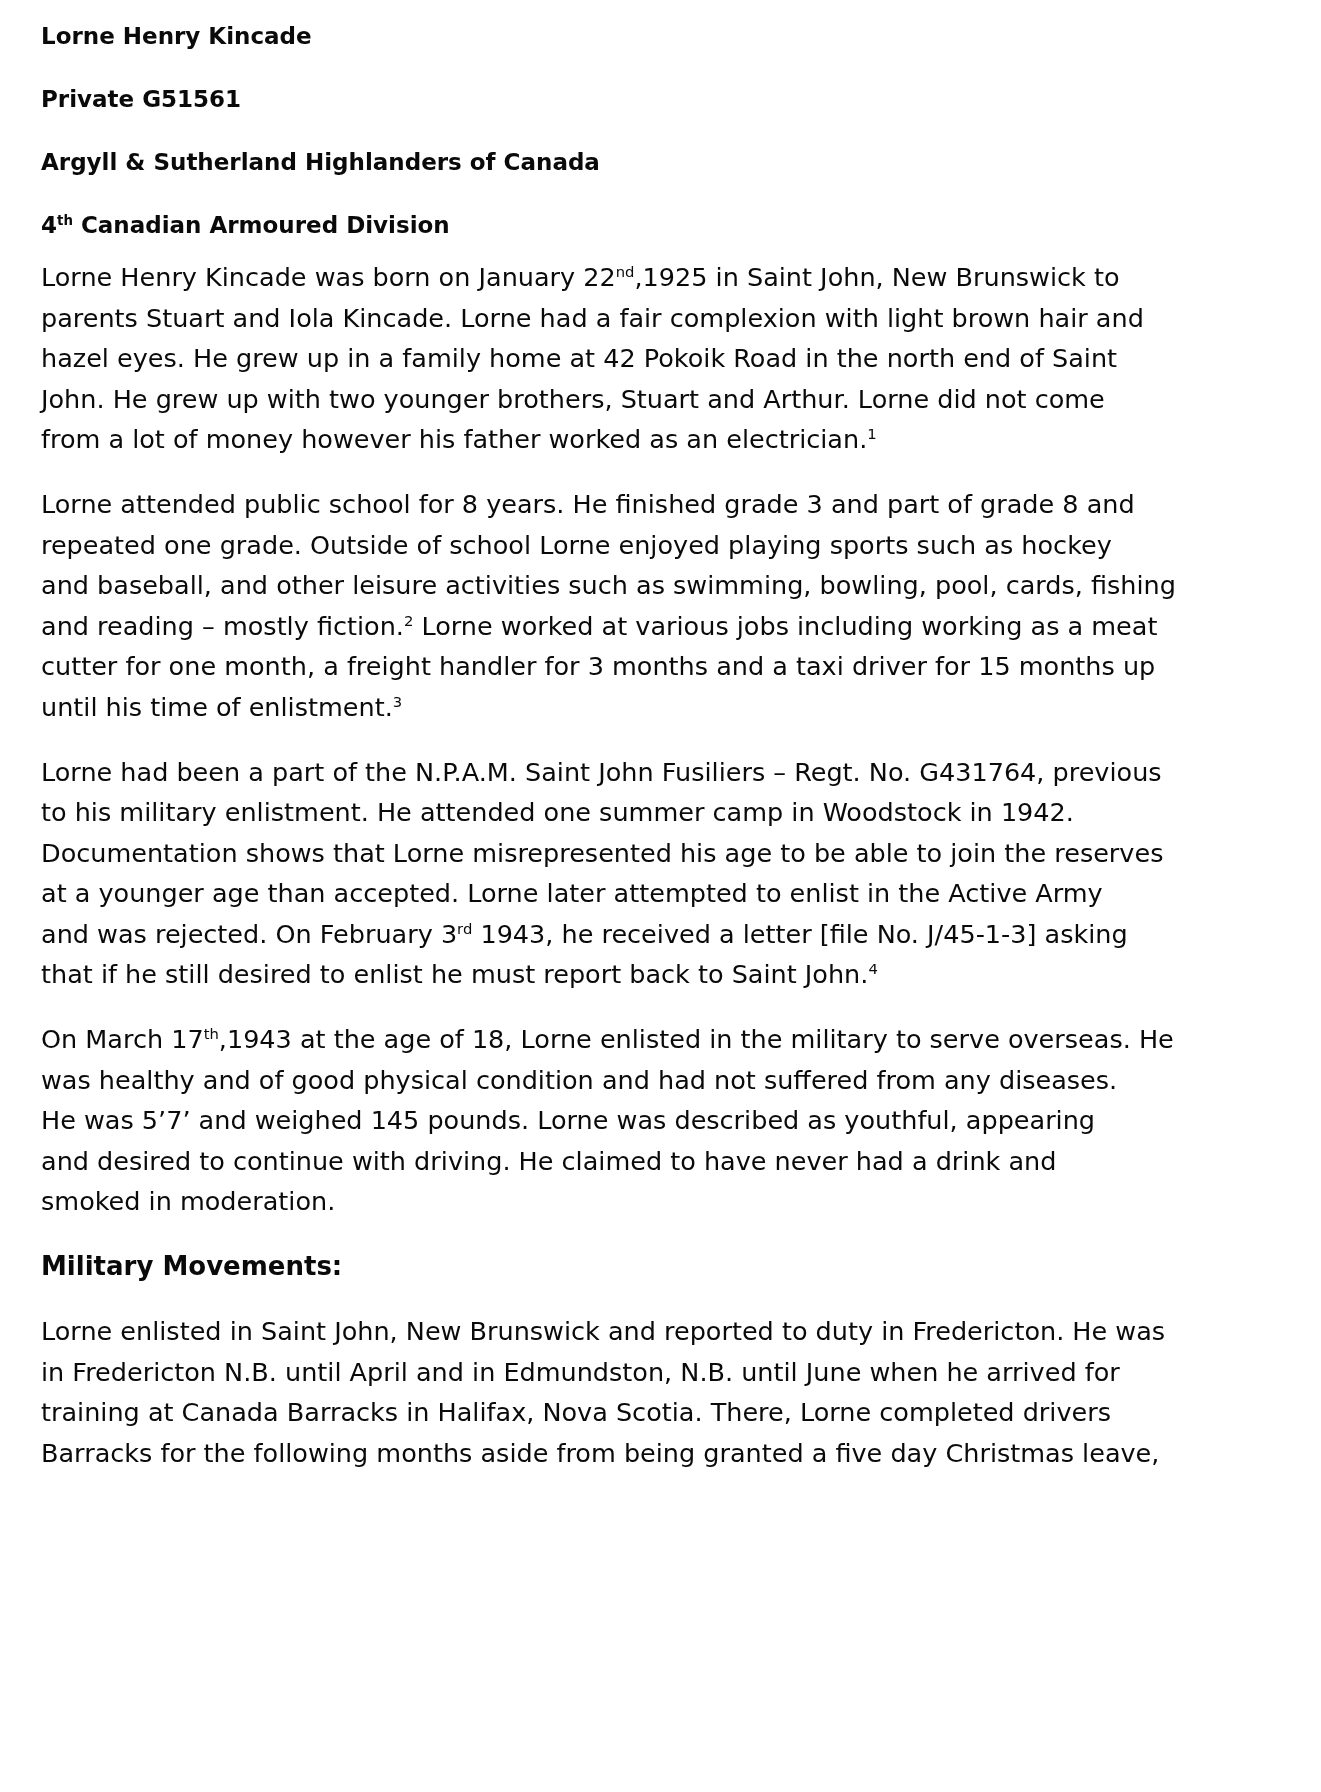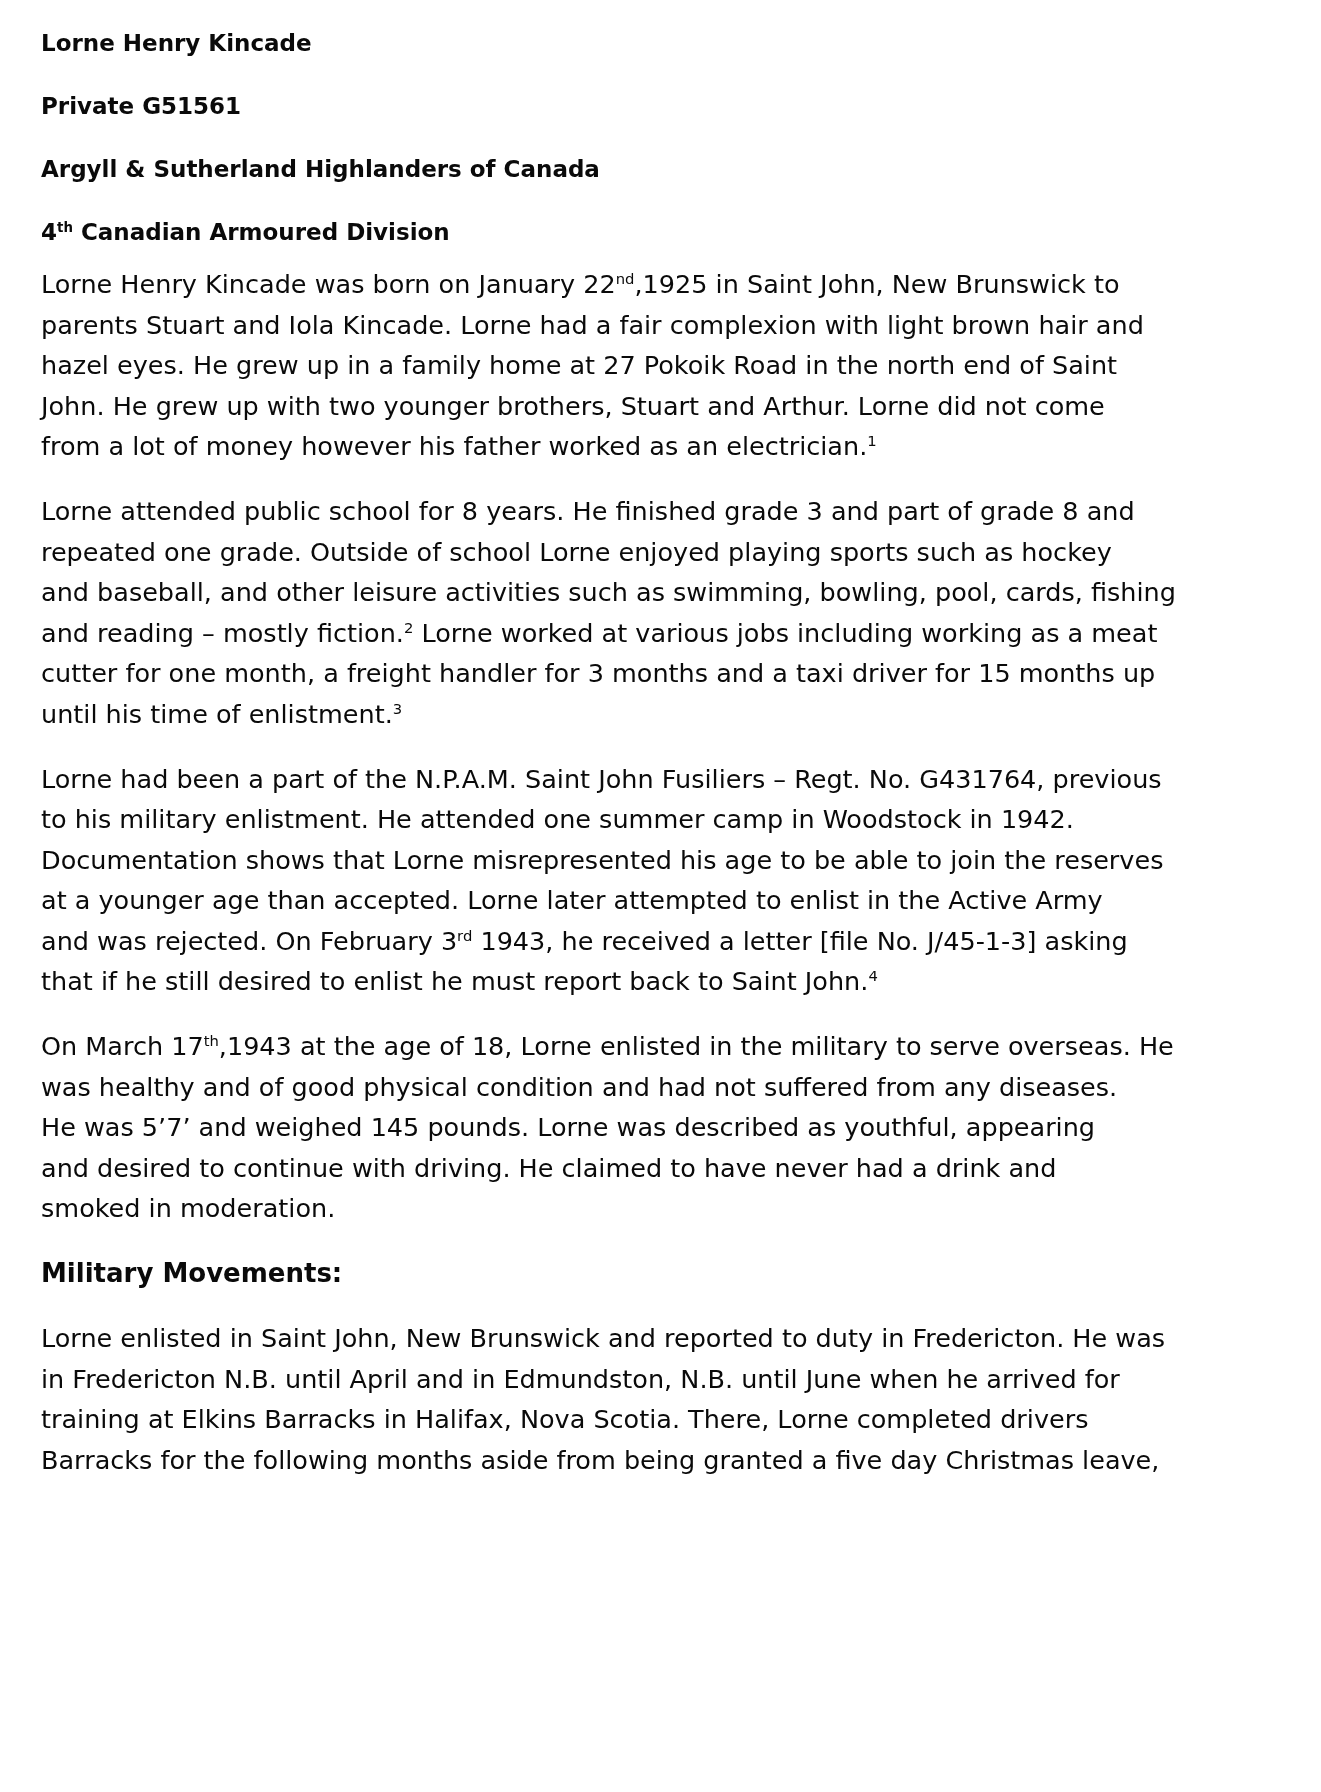--- a/index.html
+++ b/index.html
@@ -1,21 +1,21 @@
 <!DOCTYPE html>
 <html><head>
 <meta charset="utf-8">
 <style>
   html, body { margin: 0; padding: 0; background: #ffffff; }
   body {
     width: 1321px; height: 1792px; overflow: hidden; position: relative;
     color: #0a0a0a;
     font-family: "DejaVu Sans", sans-serif;
   }
-  .page { position: absolute; left: 41px; top: 12px; width: 1260px; }
+  .page { position: absolute; left: 41px; top: 5px; width: 1260px; }
   .header-line {
     font-weight: bold; font-size: 23px; line-height: 63px; height: 63px;
     white-space: nowrap;
   }
   .section-heading {
     font-weight: bold; font-size: 26px; line-height: 40.5px;
     white-space: nowrap; margin: 0 0 24.5px 0;
   }
   .section-heading.first { margin-top: 78px; }
   .para { margin: 0 0 24.5px 0; font-size: 25.5px; line-height: 40.5px; }
@@ -31,21 +31,21 @@
     <div class="header-line"><span>Lorne Henry Kincade</span></div>
     <div class="header-line"><span>Private G51561</span></div>
     <div class="header-line"><span>Argyll &amp; Sutherland Highlanders of Canada</span></div>
     <div class="header-line"><span>4</span><sup>th</sup><span> Canadian Armoured Division</span></div>
   </div>
 
   <div>
     <div class="para">
         <span class="line"><span>Lorne Henry Kincade was born on January 22</span><sup>nd</sup><span>,1925 in Saint John, New Brunswick to</span></span>
         <span class="line"><span>parents Stuart and Iola Kincade. Lorne had a fair complexion with light brown hair and</span></span>
-        <span class="line"><span>hazel eyes. He grew up in a family home at 27 Pokoik Road in the north end of Saint</span></span>
+        <span class="line"><span>hazel eyes. He grew up in a family home at 42 Pokoik Road in the north end of Saint</span></span>
         <span class="line"><span>John. He grew up with two younger brothers, Stuart and Arthur. Lorne did not come</span></span>
         <span class="line"><span>from a lot of money however his father worked as an electrician.</span><sup>1</sup></span>
       </div>
     <div class="para">
         <span class="line"><span>Lorne attended public school for 8 years. He finished grade 3 and part of grade 8 and</span></span>
         <span class="line"><span>repeated one grade. Outside of school Lorne enjoyed playing sports such as hockey</span></span>
         <span class="line"><span>and baseball, and other leisure activities such as swimming, bowling, pool, cards, fishing</span></span>
         <span class="line"><span>and reading – mostly fiction.</span><sup>2</sup><span> Lorne worked at various jobs including working as a meat</span></span>
         <span class="line"><span>cutter for one month, a freight handler for 3 months and a taxi driver for 15 months up</span></span>
         <span class="line"><span>until his time of enlistment.</span><sup>3</sup></span>
@@ -65,18 +65,18 @@
         <span class="line"><span>and desired to continue with driving. He claimed to have never had a drink and</span></span>
         <span class="line"><span>smoked in moderation.</span></span>
       </div>
   </div>
 
   <div>
     <div class="section-heading">Military Movements:</div>
     <div class="para">
         <span class="line"><span>Lorne enlisted in Saint John, New Brunswick and reported to duty in Fredericton. He was</span></span>
         <span class="line"><span>in Fredericton N.B. until April and in Edmundston, N.B. until June when he arrived for</span></span>
-        <span class="line"><span>training at Elkins Barracks in Halifax, Nova Scotia. There, Lorne completed drivers</span></span>
+        <span class="line"><span>training at Canada Barracks in Halifax, Nova Scotia. There, Lorne completed drivers</span></span>
         <span class="line"><span>Barracks for the following months aside from being granted a five day Christmas leave,</span></span>
       </div>
   </div>
 
 </div>
 
 </body></html>

